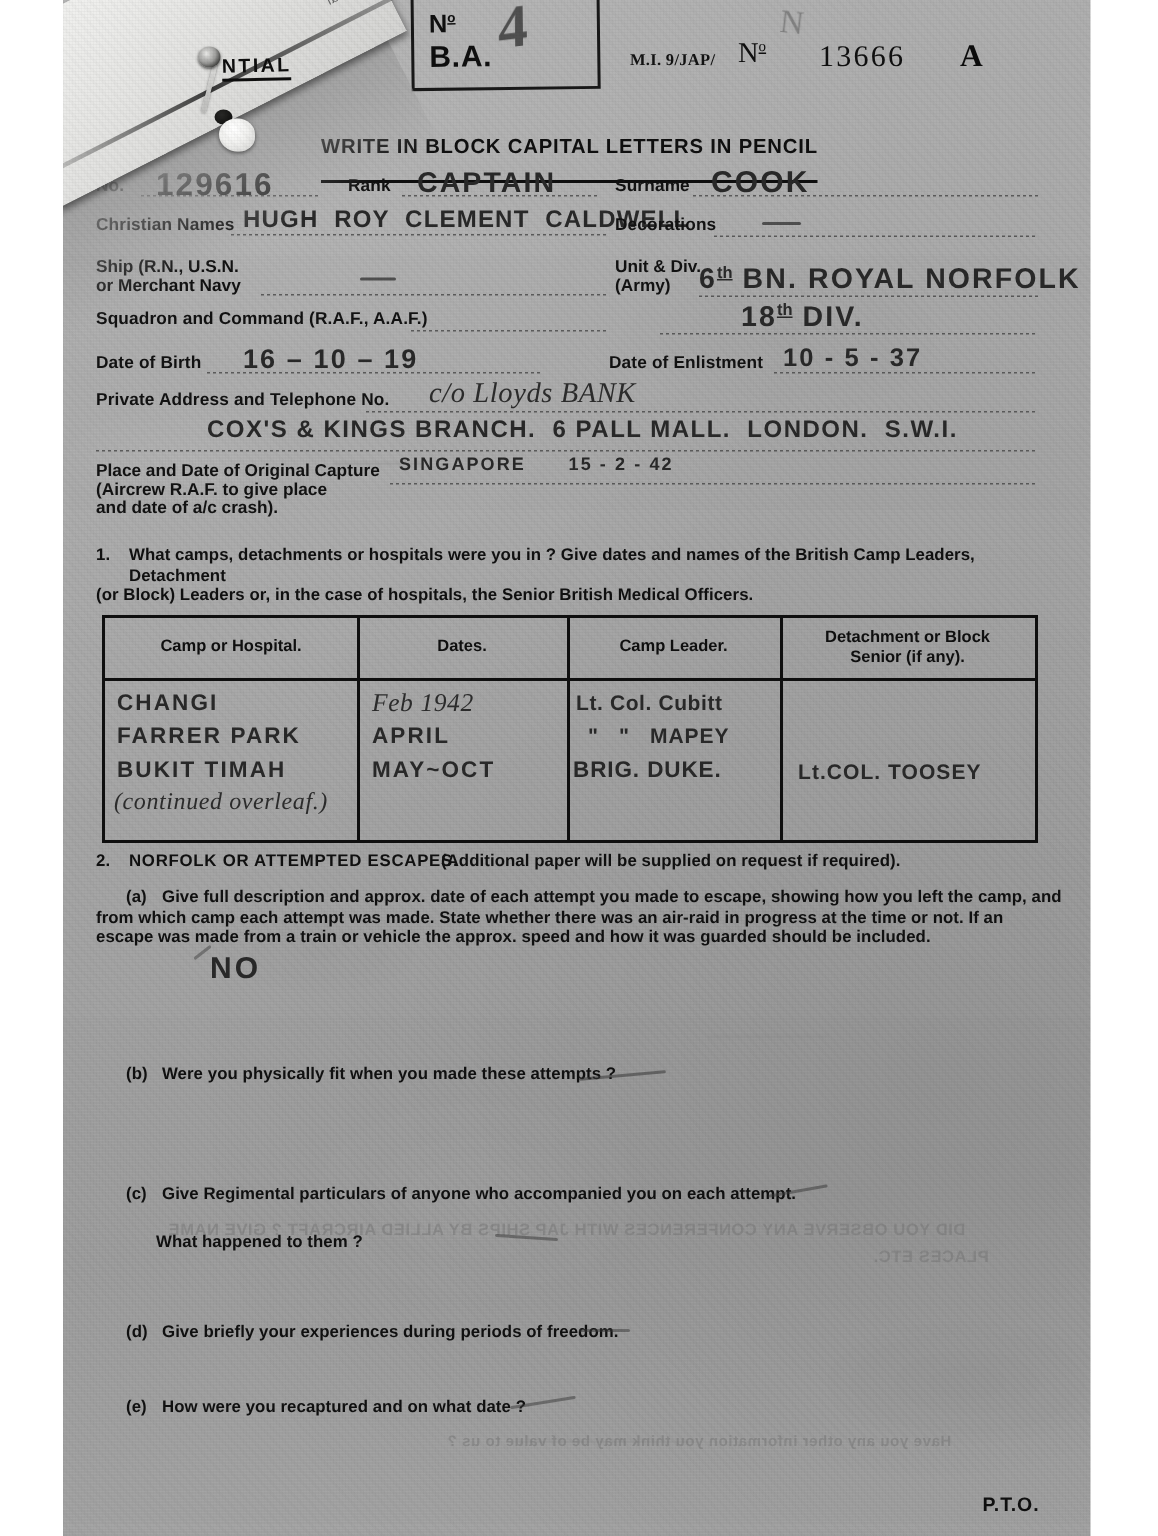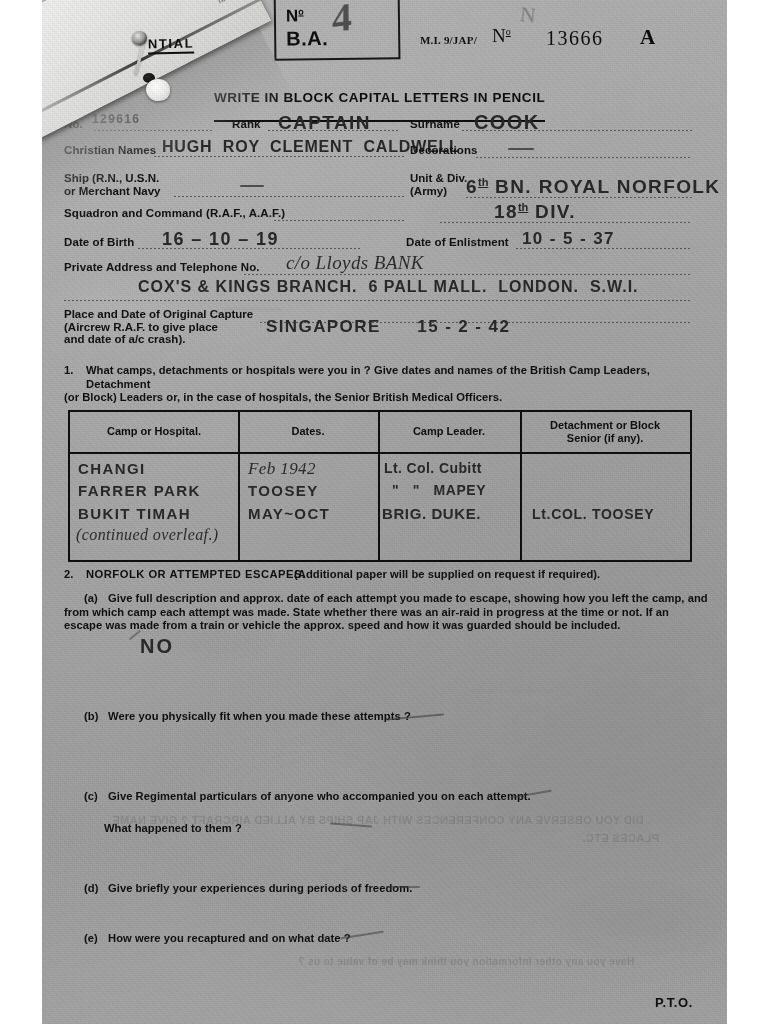--- a/index.html
+++ b/index.html
@@ -188,21 +188,21 @@
   <span id="pencil-n">N</span>
   <span id="mi9" class="serif">M.I. 9/JAP/</span>
   <span id="mi9-no"><span>N</span><sup>o</sup></span>
   <span id="mi9-num">13666</span>
   <span id="mi9-a">A</span>
 
   <div id="writeblock">WRITE IN BLOCK CAPITAL LETTERS IN PENCIL</div>
 
   <span class="lbl" style="left:22px;top:118px;">No.</span>
   <div class="dots" style="left:52px;top:130px;width:120px;"></div>
-  <span class="hw" style="left:50px;top:112px;font-size:12px;">129616</span>
+  <span class="hw" style="left:62px;top:112px;font-size:21px;">129616</span>
 
   <span class="lbl" style="left:190px;top:118px;">Rank</span>
   <div class="dots" style="left:226px;top:130px;width:132px;"></div>
   <span class="hw" style="left:236px;top:112px;font-size:19px;">CAPTAIN</span>
 
   <span class="lbl" style="left:368px;top:118px;">Surname</span>
   <div class="dots" style="left:420px;top:130px;width:230px;"></div>
   <span class="hw" style="left:432px;top:111px;font-size:20px;">COOK</span>
 
   <span class="lbl" style="left:22px;top:144px;">Christian Names</span>
@@ -247,21 +247,21 @@
 
   <div class="dots" style="left:22px;top:300px;width:628px;"></div>
   <span class="hw" style="left:96px;top:278px;font-size:16px;letter-spacing:1px;">COX'S &amp; KINGS BRANCH.  6 PALL MALL.  LONDON.  S.W.I.</span>
 
   <div class="lbl2" style="left:22px;top:308px;">
     <div>Place and Date of Original Capture</div>
     <div>(Aircrew R.A.F. to give place</div>
     <div>and date of a/c crash).</div>
   </div>
   <div class="dots" style="left:218px;top:322px;width:432px;"></div>
-  <span class="hw" style="left:224px;top:302px;font-size:17px;margin-top:15px;">SINGAPORE      15 - 2 - 42</span>
+  <span class="hw" style="left:224px;top:302px;font-size:12px;">SINGAPORE      15 - 2 - 42</span>
 
   <span class="qtext" style="left:22px;top:364px;">1.</span>
   <div class="qtext" style="left:44px;top:364px;width:610px;">
     <div>What camps, detachments or hospitals were you in ?   Give dates and names of the British Camp Leaders,  Detachment</div>
     <div style="margin-left:-22px">(or Block) Leaders or, in the case of hospitals, the Senior British Medical Officers.</div>
   </div>
 
   <div id="camptable">
     <div class="v" style="left:168px;"></div>
     <div class="v" style="left:308px;"></div>
@@ -274,21 +274,21 @@
     <div class="th" style="left:454px;top:7px;width:162px;">
       <div>Detachment or Block</div>
       <div>Senior (if any).</div>
     </div>
 
     <span class="hw" style="left:8px;top:48px;font-size:15px;">CHANGI</span>
     <span class="hw-cursive" style="left:178px;top:47px;font-size:17px;">Feb 1942</span>
     <span class="hw" style="left:314px;top:48px;font-size:14px;letter-spacing:.4px;">Lt. Col. Cubitt</span>
 
     <span class="hw" style="left:8px;top:70px;font-size:15px;">FARRER PARK</span>
-    <span class="hw" style="left:178px;top:70px;font-size:15px;">TOOSEY</span>
+    <span class="hw" style="left:178px;top:70px;font-size:15px;">APRIL</span>
     <span class="hw" style="left:322px;top:70px;font-size:14px;letter-spacing:.6px;">"   "   MAPEY</span>
 
     <span class="hw" style="left:8px;top:93px;font-size:15px;">BUKIT TIMAH</span>
     <span class="hw" style="left:178px;top:93px;font-size:15px;text-align:right;">MAY~OCT</span>
     <span class="hw" style="left:312px;top:93px;font-size:15px;letter-spacing:.6px;">BRIG. DUKE.</span>
     <span class="hw" style="left:462px;top:94px;font-size:14px;letter-spacing:.7px;">Lt.COL. TOOSEY</span>
 
     <span class="hw-cursive" style="left:6px;top:114px;font-size:16px;">(continued overleaf.)</span>
   </div>
 

